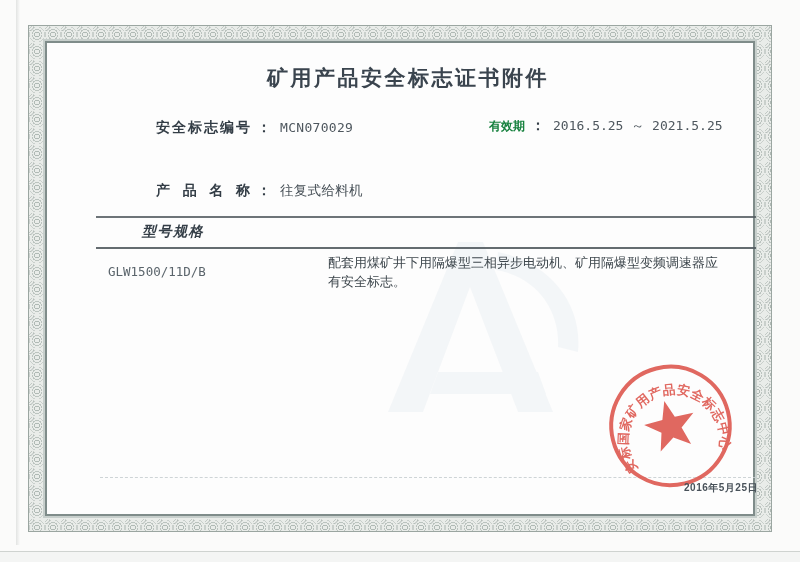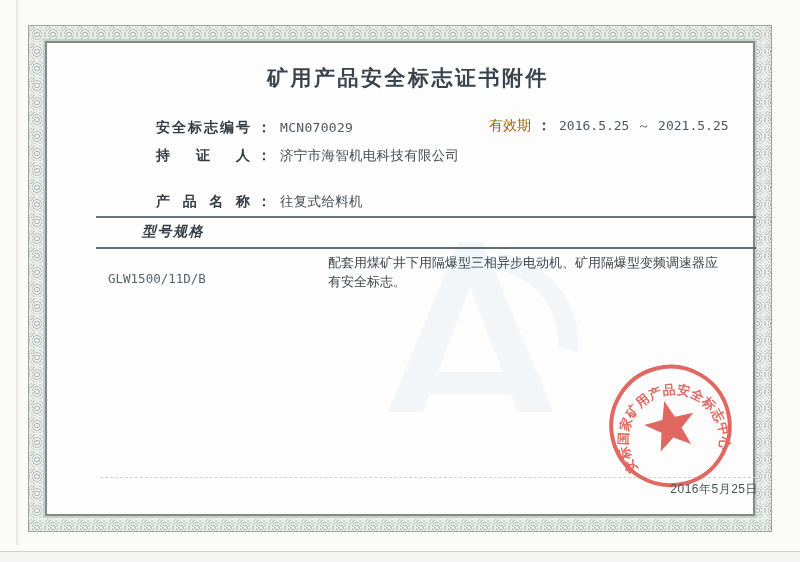--- a/index.html
+++ b/index.html
@@ -52,52 +52,52 @@
   .field-label{
     display:inline-block; width:94px; vertical-align:baseline;
     font-size:14px; font-weight:700; color:#333d46;
     text-align:justify; text-align-last:justify;
   }
   .field-colon{ font-size:14px; font-weight:700; color:#333d46; margin:0 9px 0 7px; }
   .field-value{ font-size:13.5px; color:#454e55; letter-spacing:.3px; }
   .mono{ font-family:"DejaVu Sans Mono", monospace; font-size:13px; color:#4e575e; }
 
   .validity{ position:absolute; left:489px; top:116px; white-space:nowrap; }
-  .validity .v-label{ font-size:14px; font-weight:400; color:#a16207; }
+  .validity .v-label{ font-size:12px; font-weight:700; color:#15803d; }
   .validity .v-colon{ font-size:14px; font-weight:700; color:#333d46; margin:0 8px 0 6px; }
 
   .rule{ position:absolute; background:#535c60; }
   .rule-top{ left:96px; top:216px; width:660px; height:2px; opacity:.85; }
   .rule-mid{ left:96px; top:247px; width:660px; height:2px; opacity:.9; }
 
   .th-model{
     position:absolute; left:142px; top:223px;
     font-size:14px; font-weight:600; letter-spacing:1.5px; color:#343e47;font-style:italic;
   }
   .th-parts{
     position:absolute; left:368px; top:224px;
     font-size:13.5px; font-weight:600; letter-spacing:.3px; color:#343e47;
   }
   .td-model{
-    position:absolute; left:108px; top:271px;
+    position:absolute; left:108px; top:264px;
     font-family:"DejaVu Sans Mono", monospace; font-size:12.5px; color:#5a646b;
   }
   .td-desc{
     position:absolute; left:328px; top:253px; width:402px;
     font-size:13px; line-height:19px; color:#3e474d;
   }
 
   .dashed-line{
     position:absolute; left:100px; top:477px; width:656px; height:0;
     border-top:1px dashed #c6cdd0; opacity:.85;
   }
 
   .issue-date{
     position:absolute; left:600px; top:481px; width:158px;
-    text-align:right; font-size:12px; color:#49525a; letter-spacing:.5px;
+    text-align:right; font-size:10px; color:#49525a; letter-spacing:.5px;font-weight:bold;
   }
 
   .watermark{
     position:absolute; left:378px; top:222px; width:215px; height:205px;
     opacity:.07;
   }
 
   .seal{
     position:absolute; left:596px; top:350px; width:148px; height:148px;
     transform:rotate(-14deg); opacity:.88;
@@ -123,26 +123,23 @@
     <div class="title">矿用产品安全标志证书附件</div>
 
     <div class="field-row" style="top:118px">
       <span class="field-label">安全标志编号</span><span class="field-colon">：</span><span class="field-value mono">MCN070029</span>
     </div>
 
     <div class="validity">
       <span class="v-label">有效期</span><span class="v-colon">：</span><span class="mono">2016.5.25 ～ 2021.5.25</span>
     </div>
 
-    <div class="field-row" style="top:146px">
-      <span class="field-label">持证人</span><span class="field-colon">：</span><span class="field-value">济宁市海智机电科技有限公司</span>
-    </div>
 
 
-    <div class="field-row" style="top:192px">
+    <div class="field-row" style="top:181px">
       <span class="field-label">产品名称</span><span class="field-colon">：</span><span class="field-value">往复式给料机</span>
     </div>
 
     <div class="rule rule-top"></div>
     <span class="th-model">型号规格</span>
     <div class="rule rule-mid"></div>
 
     <span class="td-model">GLW1500/11D/B</span>
     <div class="td-desc">配套用煤矿井下用隔爆型三相异步电动机、矿用隔爆型变频调速器应有安全标志。</div>
 

